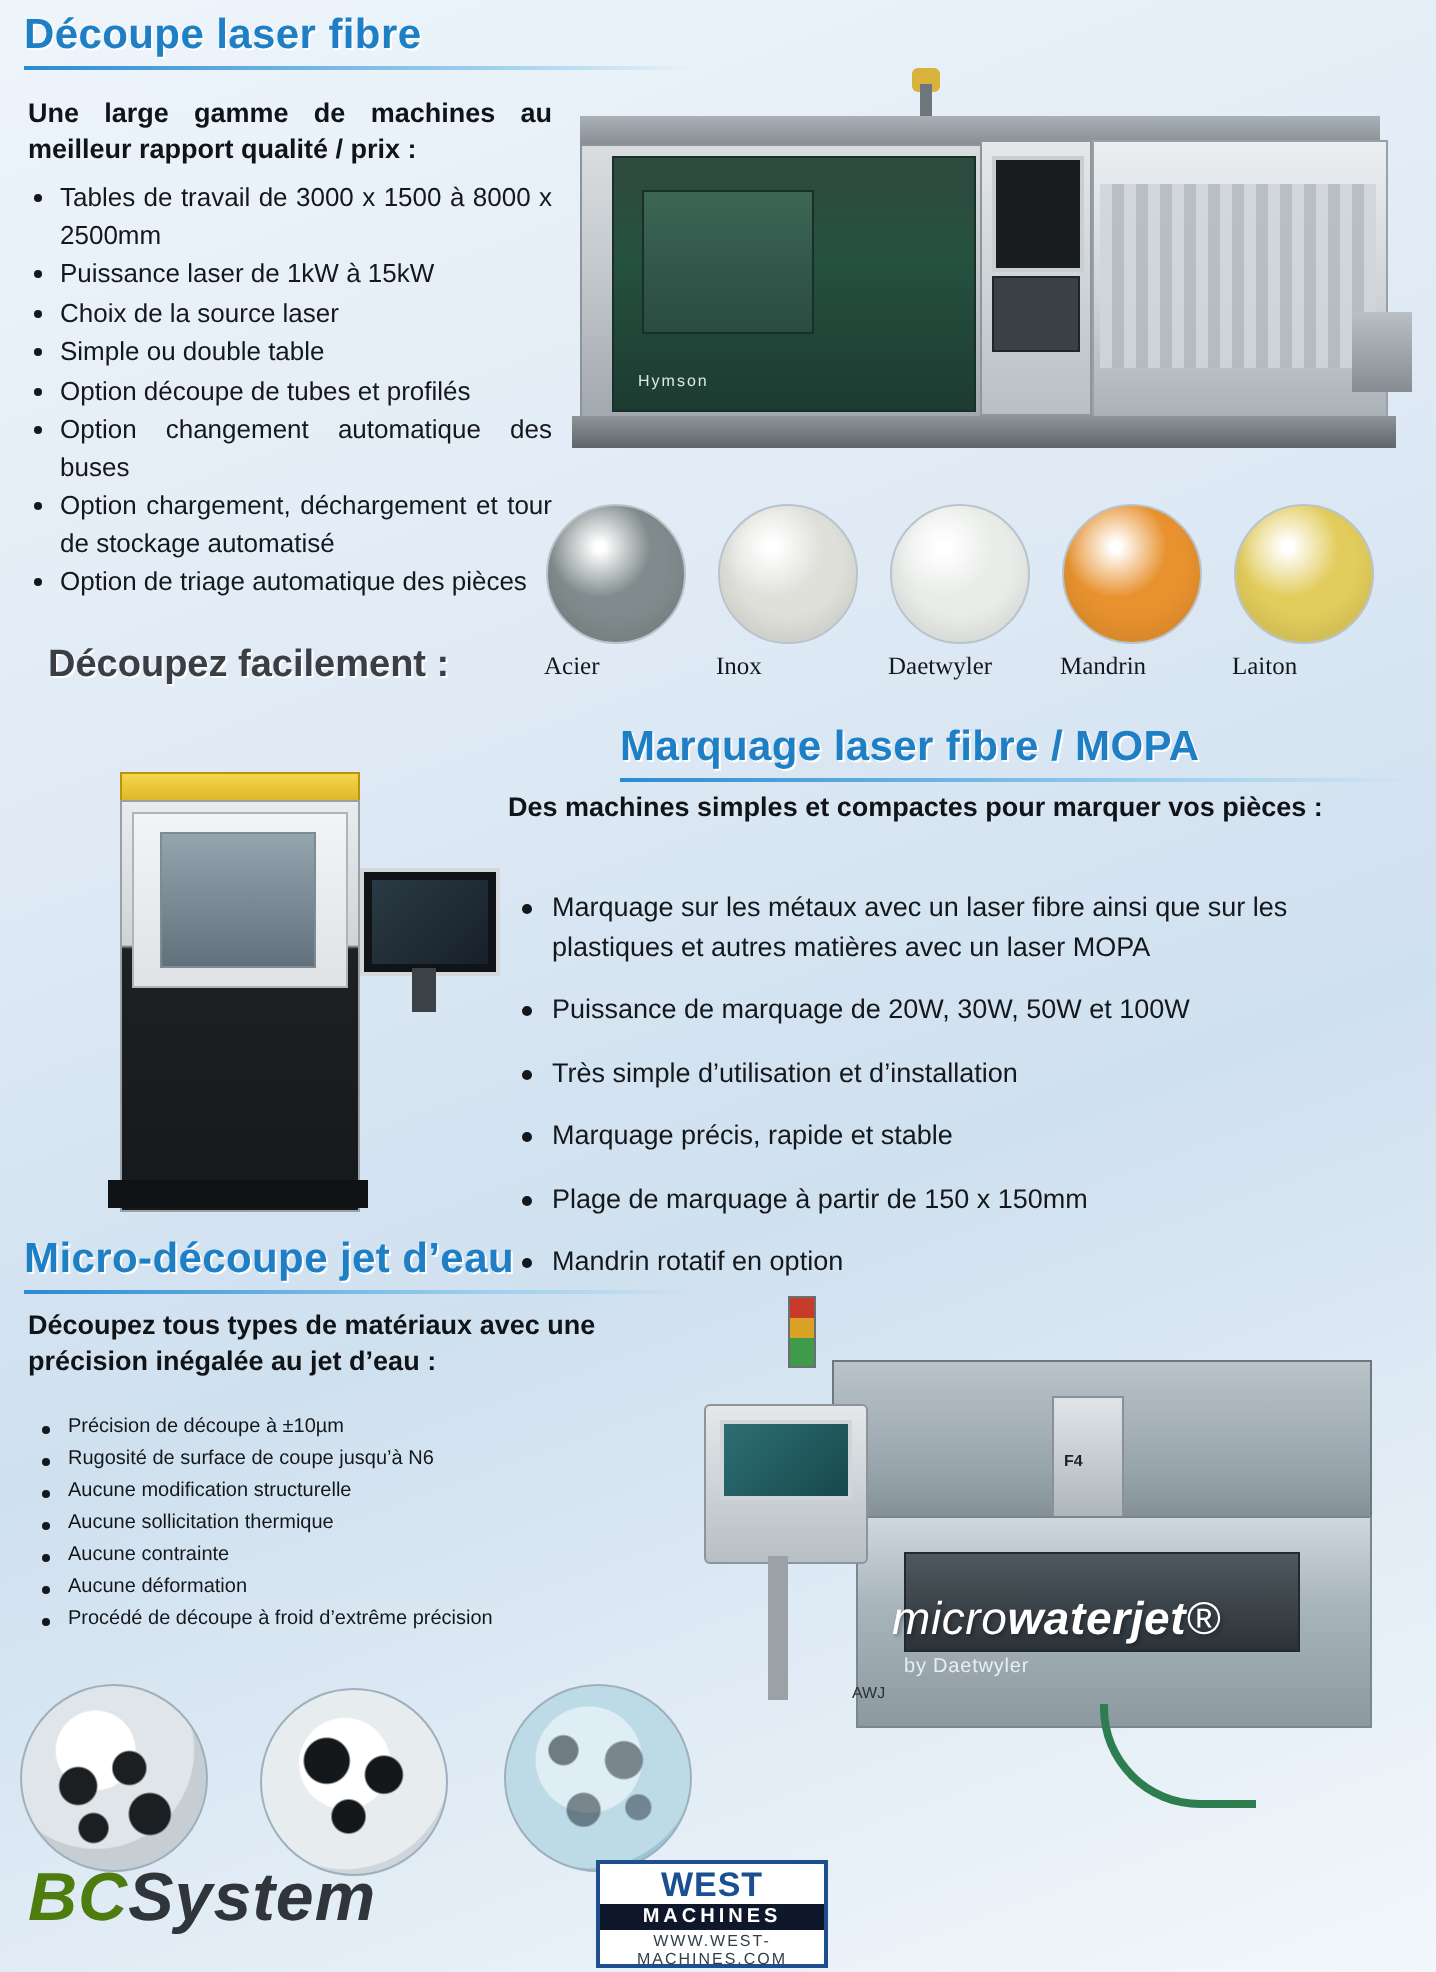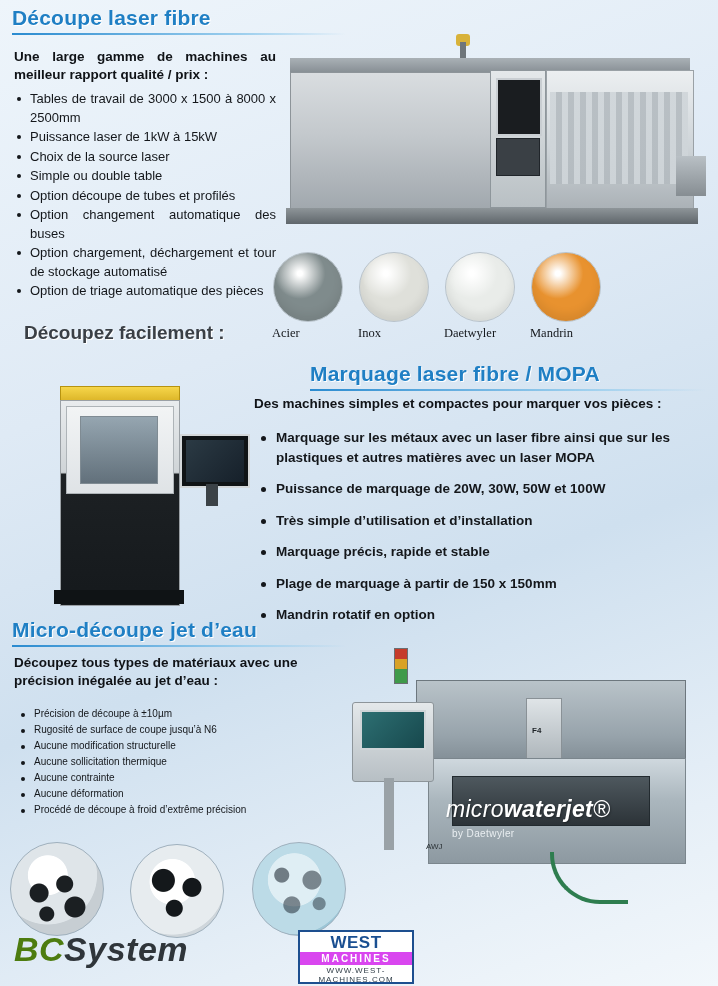--- a/index.html
+++ b/index.html
@@ -262,23 +262,22 @@
     left: 254px;
     top: 396px;
     width: 452px;
     font-size: 13.5px;
     font-weight: bold;
     color: #101317;
   }
   #marquage-list {
     position: absolute;
     left: 258px;
-    top: 424px;
+    top: 440px;
     width: 448px;
-    font-weight: bold;
   }
   #marquage-list li {
     font-size: 13.5px;
     line-height: 1.45;
     padding-left: 18px;
     margin-bottom: 12px;
   }
   #marquage-list li::before {
     top: 8px;
     width: 5px;
@@ -601,21 +600,21 @@
     font-weight: bold;
     color: #1a4f91;
     line-height: 1.05;
     margin-top: 2px;
     letter-spacing: 0.5px;
   }
   #footer-logo .l2 {
     font-size: 10px;
     font-weight: bold;
     color: #ffffff;
-    background: #d946ef;
+    background: #0f172a;
     letter-spacing: 2px;
     padding: 1px 0;
   }
   #footer-logo .l3 {
     font-size: 8px;
     color: #33404a;
     letter-spacing: 1px;
     margin-top: 1px;
   }
 </style>
@@ -643,20 +642,24 @@
     </ul>
   </div>
 
   <div id="laser-machine">
     <div class="machine-lamp"></div>
     <div class="machine-mast"></div>
     <div class="machine-top"></div>
     <div class="machine-body"></div>
     <div class="machine-right"></div>
     <div class="machine-slats"></div>
+    <div class="machine-cabin">
+      <div class="cabin-window"></div>
+      <div class="cabin-brand">Hymson</div>
+    </div>
     <div class="machine-door"></div>
     <div class="panel-screen"></div>
     <div class="panel-keys"></div>
     <div class="machine-out"></div>
     <div class="machine-base"></div>
   </div>
 
   <div id="materials">
     <div class="mat" style="left:0px;  top:0;">
       <div class="disc" id="mat-disc-0" style="background: radial-gradient(circle at 38% 30%, rgb(255, 255, 255) 0px, rgb(255, 255, 255) 4%, rgb(127, 139, 140) 40%, rgb(127, 139, 140) 100%);"></div>
@@ -667,20 +670,24 @@
       <div class="cap">Inox</div>
     </div>
     <div class="mat" style="left:172px; top:0;">
       <div class="disc" id="mat-disc-2" style="background: radial-gradient(circle at 38% 30%, rgb(255, 255, 255) 0px, rgb(255, 255, 255) 4%, rgb(233, 236, 233) 40%, rgb(233, 236, 233) 100%);"></div>
       <div class="cap">Daetwyler</div>
     </div>
     <div class="mat" style="left:258px; top:0;">
       <div class="disc" id="mat-disc-3" style="background: radial-gradient(circle at 38% 30%, rgb(255, 255, 255) 0px, rgb(255, 255, 255) 4%, rgb(232, 146, 47) 40%, rgb(232, 146, 47) 100%);"></div>
       <div class="cap">Mandrin</div>
     </div>
+    <div class="mat" style="left:344px; top:0;">
+      <div class="disc" id="mat-disc-4" style="background: radial-gradient(circle at 38% 30%, rgb(255, 255, 255) 0px, rgb(255, 255, 255) 4%, rgb(226, 204, 92) 40%, rgb(226, 204, 92) 100%);"></div>
+      <div class="cap">Laiton</div>
+    </div>
   </div>
 
   <div id="decoupez-facilement">Découpez facilement :</div>
 
   <div id="sec-marquage-title">
     <div class="section-title">Marquage laser fibre / MOPA</div>
     <div class="rule"></div>
   </div>
 
   <div id="marquage-intro">Des machines simples et compactes pour marquer vos pièces :</div>

